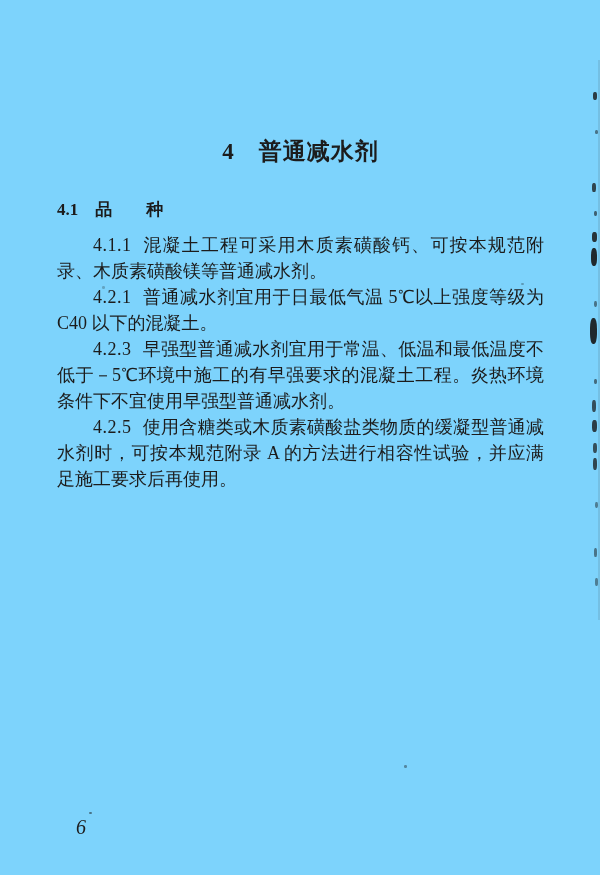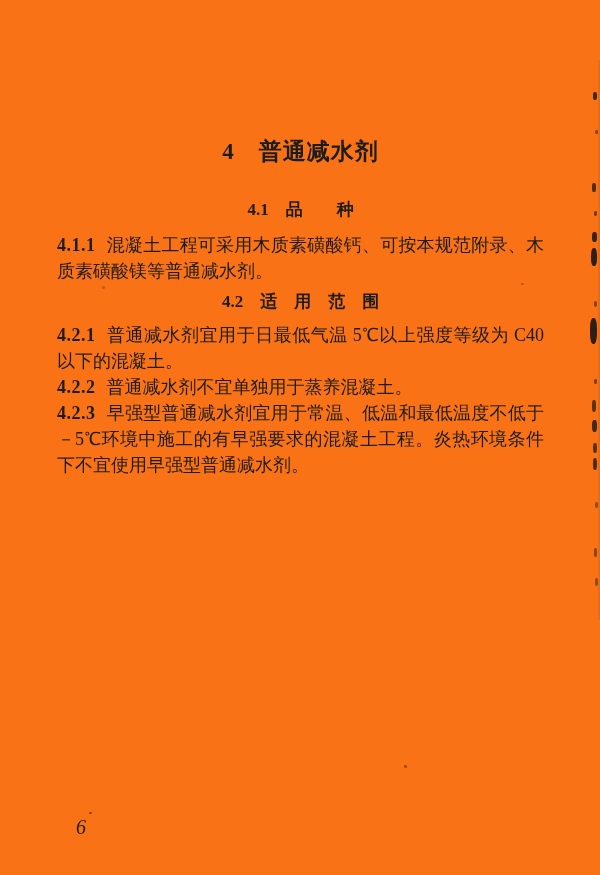--- a/index.html
+++ b/index.html
@@ -4,21 +4,21 @@
 <style>
   html, body {
     margin: 0;
     padding: 0;
     background: #ffffff;
   }
   .page {
     position: relative;
     width: 600px;
     height: 875px;
-    background: #f97316;
+    background: #7dd3fc;
     overflow: hidden;
     font-family: "Liberation Serif", serif;
     color: #1c1c1c;
   }
   .content {
     position: absolute;
     left: 57px;
     top: 0;
     width: 487px;
   }
@@ -27,35 +27,35 @@
     font-size: 23px;
     font-weight: bold;
     line-height: 32px;
     text-align: center;
     letter-spacing: 1px;
   }
   .section-heading {
     font-size: 17px;
     font-weight: bold;
     line-height: 24px;
-    text-align: center;
   }
   .heading-41 { margin: 30px 0 10px 0; }
   .heading-42 { margin: 6px 0 8px 0; }
   .clause {
     margin: 0;
     font-size: 18px;
     line-height: 26px;
     text-align: justify;
     text-align-last: left;
   }
   .clause .num {
-    font-weight: bold;
+    font-weight: normal;
     padding-right: 11px;
     letter-spacing: 0.5px;
+    margin-left: 36px;
   }
   .page-number {
     position: absolute;
     left: 76px;
     top: 815px;
     font-size: 20px;
     font-style: italic;
     line-height: 24px;
   }
   .speck {
@@ -80,29 +80,28 @@
   <div class="content">
 
     <h1 class="chapter-title">4　普通减水剂</h1>
 
     <h2 class="section-heading heading-41">4.1　品　　种</h2>
 
     <p class="clause"><span class="num">4.1.1</span><span>混凝土工程可采用木质素磺酸钙、可按本规范附录、木质素磺酸镁等普通减水剂。</span></p>
 
 
 
-    <h2 class="section-heading heading-42">4.2　适　用　范　围</h2>
 
     <p class="clause"><span class="num">4.2.1</span><span>普通减水剂宜用于日最低气温 5℃以上强度等级为 C40 以下的混凝土。</span></p>
 
-    <p class="clause"><span class="num">4.2.2</span><span>普通减水剂不宜单独用于蒸养混凝土。</span></p>
 
     <p class="clause"><span class="num">4.2.3</span><span>早强型普通减水剂宜用于常温、低温和最低温度不低于－5℃环境中施工的有早强要求的混凝土工程。炎热环境条件下不宜使用早强型普通减水剂。</span></p>
 
 
+    <p class="clause"><span class="num">4.2.5</span><span>使用含糖类或木质素磺酸盐类物质的缓凝型普通减水剂时，可按本规范附录 A 的方法进行相容性试验，并应满足施工要求后再使用。</span></p>
 
   </div>
 
   <div class="page-number">6</div>
 
   <div>
     <div class="edge-strip"></div>
     <div class="speck" style="left:593px;top:92px;width:4px;height:8px;opacity:.8;"></div>
     <div class="speck" style="left:595px;top:130px;width:3px;height:4px;opacity:.5;"></div>
     <div class="speck" style="left:592px;top:183px;width:4px;height:9px;opacity:.75;"></div>

